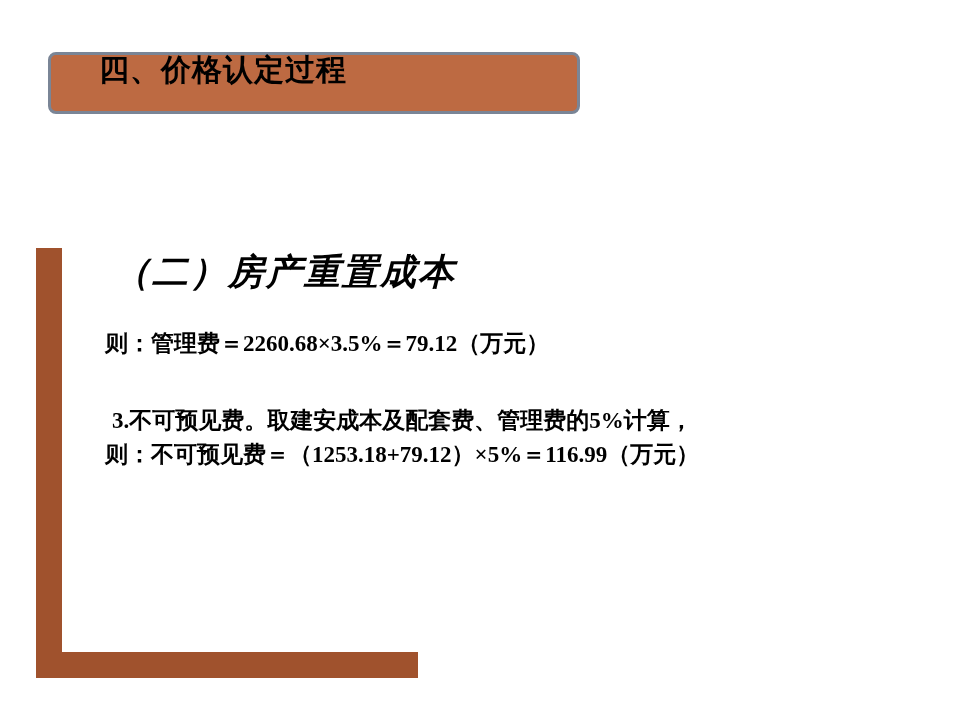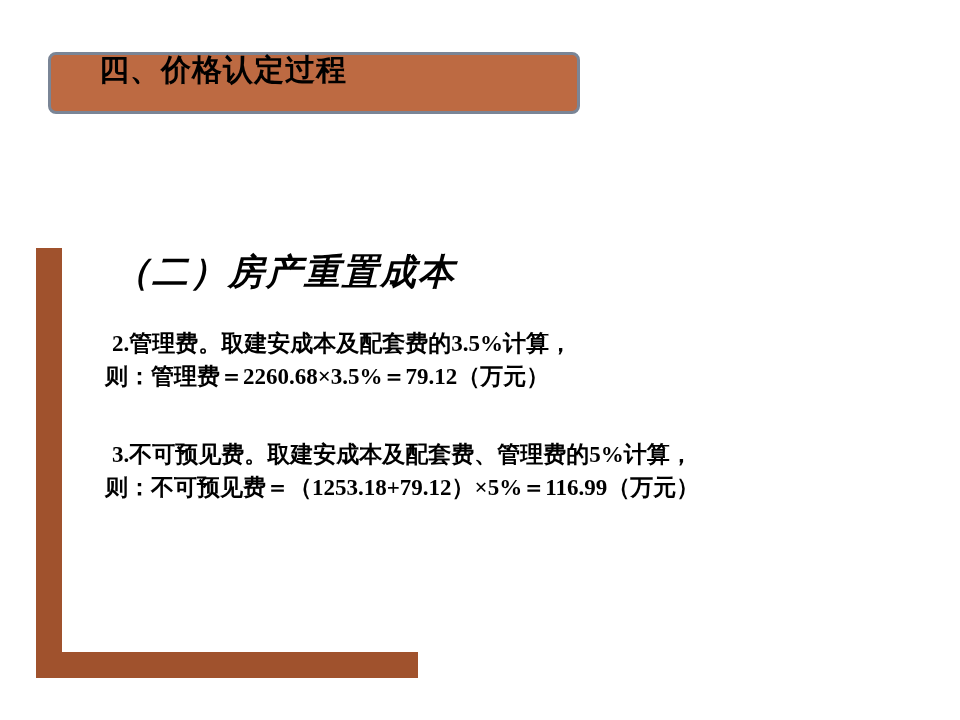--- a/index.html
+++ b/index.html
@@ -111,21 +111,20 @@
   </div>
 
   <div class="bracket-vertical"></div>
   <div class="bracket-horizontal"></div>
 
   <div class="content">
 
     <div class="subheading">（二）房产重置成本</div>
 
     <div class="para">
-      <div class="para-line line-indent-1">2.管理费。取建安成本及配套费的3.5%计算，</div>
       <div class="para-line line-indent-2">则：管理费＝2260.68×3.5%＝79.12（万元）</div>
     </div>
 
     <div class="gap"></div>
 
     <div class="para">
       <div class="para-line line-indent-1">3.不可预见费。取建安成本及配套费、管理费的5%计算，</div>
       <div class="para-line line-indent-2">则：不可预见费＝（1253.18+79.12）×5%＝116.99（万元）</div>
     </div>
 

